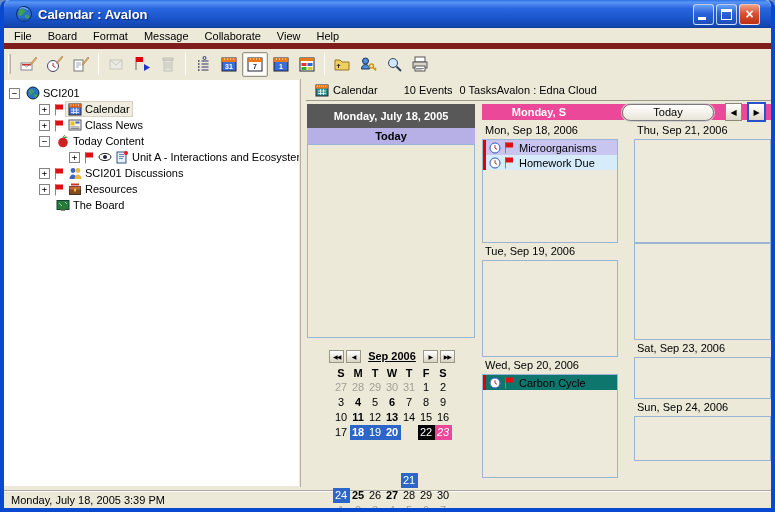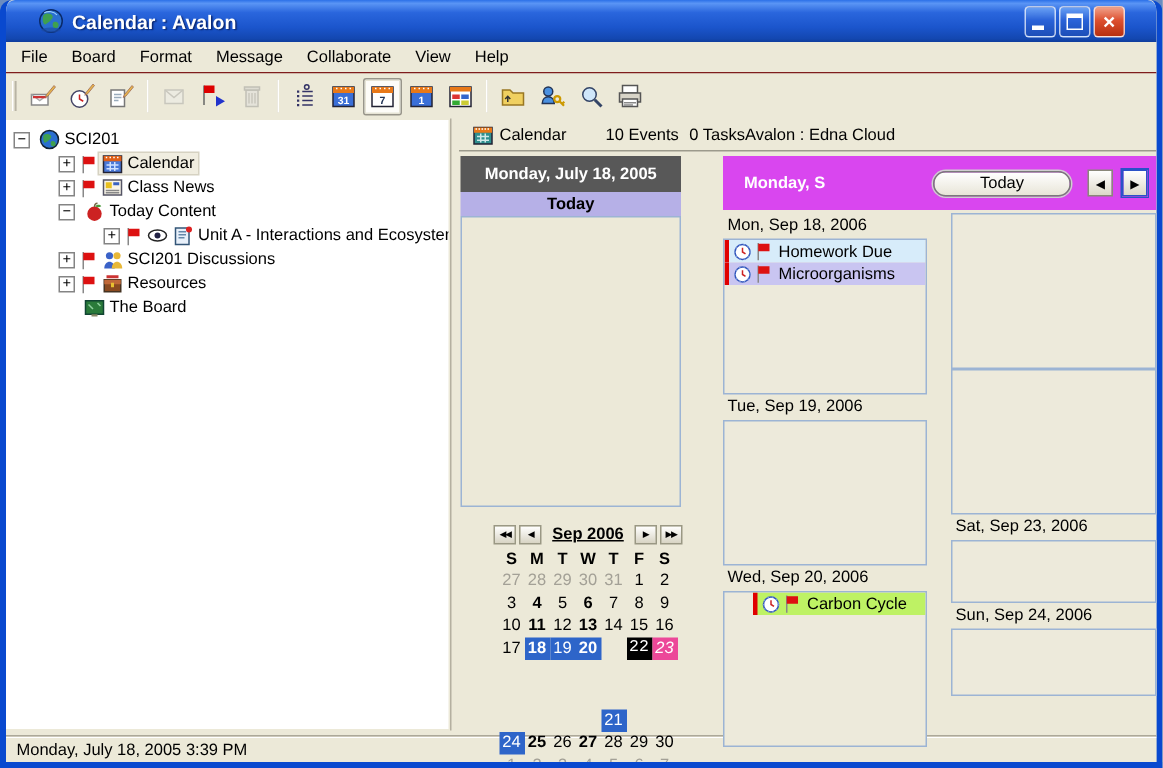--- a/index.html
+++ b/index.html
@@ -5,37 +5,37 @@
   * { box-sizing: border-box; margin: 0; padding: 0; }
   html,body { background:#6b8cc0; }
   body { font-family:"Liberation Sans",sans-serif; font-size:11px; color:#000; }
   .window {
     position:relative; width:775px; height:512px; background:#ece9d8;
     border-left:4px solid #0949cf; border-right:4px solid #0949cf; border-bottom:4px solid #0949cf;
     border-radius:8px 8px 0 0; overflow:hidden;
   }
   
   .titlebar {
-    height:28px; display:flex; align-items:center; padding:0 21px;
+    height:28px; display:flex; align-items:center; padding:0 11px;
     background:linear-gradient(180deg,#2b70e8 0%,#5a95f5 8%,#2a66dd 30%,#1b55cc 65%,#1347b0 92%,#0f3d9c 100%);
     border-radius:6px 6px 0 0;
   }
   .appicon { width:18px; height:18px; display:inline-flex; }
   .title { margin-left:5px; color:#fff; font-weight:bold; font-size:13px; text-shadow:1px 1px 1px #0a246a; }
   .winbtns { margin-left:auto; display:flex; gap:2px; }
   .wbtn {
     position:relative; width:21px; height:21px; border-radius:3px; border:1px solid rgba(255,255,255,.7);
     background:linear-gradient(#69a1f5,#2a62d8 45%,#1c4eb8); cursor:default;
   }
   .wbtn.close { background:linear-gradient(#f0a088,#dd5030 45%,#b83010); color:#fff; font-weight:bold;
     font-size:14px; line-height:18px; text-align:center; }
   .min-glyph { position:absolute; left:4px; bottom:4px; width:8px; height:3px; background:#fff; }
   .max-glyph { position:absolute; left:4px; top:4px; width:11px; height:11px; border:1px solid #fff; border-top:3px solid #fff; }
   
-  .menubar { height:21px; display:flex; align-items:center; padding-left:2px; border-bottom:1px solid #7f1d1d; background:#ece9d8; }
+  .menubar { height:21px; display:flex; align-items:center; padding-left:2px; border-bottom:6px solid #7f1d1d; background:#ece9d8; }
   .menu-item { padding:3px 8px; }
   
   .toolbar { height:30px; display:flex; align-items:center; padding-left:2px; background:#ece9d8; }
   .grip { width:3px; height:20px; margin:0 5px 0 2px; background:#d8d4c4; border-left:1px solid #fff; border-right:1px solid #b8b4a4; }
   .tbtn { width:26px; height:25px; display:flex; align-items:center; justify-content:center; border:1px solid transparent; border-radius:2px; }
   .tbtn.active { border:1px solid #98958a; background:#fdfcf8; box-shadow:inset 0 0 0 1px #e6e3d4; }
   .tbtn.disabled svg { opacity:.42; filter:grayscale(1); }
   .tsep { width:1px; height:22px; background:#c4c0ac; border-right:1px solid #fff; margin:0 4px; }
   
   .main { position:relative; height:411px; background:#ece9d8; }
@@ -49,39 +49,39 @@
   .tnode.selected { background:#f0ede0; outline:1px solid #d6d2c2; }
   .ticon { display:inline-flex; margin-right:3px; }
   .vsplit { position:absolute; left:296px; top:0; width:6px; height:408px; background:#ece9d8; border-left:1px solid #b4b0a0; }
   .rhead { position:absolute; left:302px; right:0; top:0; height:22px; display:flex; align-items:center; border-bottom:1px solid #9c9a8c; }
   .rh-icon { margin-left:9px; display:inline-flex; }
   .rh-label { margin-left:4px; }
   .rh-ev { margin-left:26px; }
   .rh-tk { margin-left:7px; }
   .rh-acct { }
   
-  .daypanel { position:absolute; left:303px; top:25px; width:147px; }
+  .daypanel { position:absolute; left:303px; top:25px; width:168px; }
   .dp-head { height:24px; background:#585858; color:#fff; font-weight:bold; display:flex; align-items:center; justify-content:center; }
   .dp-today { height:16px; background:#b6b0e7; font-weight:bold; text-align:center; line-height:16px; }
   .dp-body { height:194px; border:1px solid #9cb4d4; background:#ece9d8; }
   
   .minical { position:absolute; left:303px; top:269px; width:170px; }
   .mc-nav { height:16px; display:flex; align-items:center; justify-content:center; gap:2px; margin-bottom:2px; }
   .mc-btn { height:13px; min-width:15px; padding:0 1px; background:linear-gradient(#fff,#d8d4c4); border:1px solid #9a9884;
     font-size:6px; display:flex; align-items:center; justify-content:center; letter-spacing:-1px; }
   .mc-month { margin:0 5px; font-weight:bold; text-decoration:underline; }
   .mc-grid { display:grid; grid-template-columns:repeat(7,17px); justify-content:center; }
   .mc-h { font-weight:bold; text-align:center; height:14px; line-height:14px; }
   .mc-d { text-align:center; height:15px; line-height:15px; }
   .mc-d.m { color:#a3a096; }
   .mc-d.b { font-weight:bold; }
   .mc-d.s { color:#fff; }
   
   .week { position:absolute; left:478px; top:25px; width:289px; }
-  .wk-head { height:36px; background:#d946ef; color:#fff; display:flex; align-items:center; padding:0 6px 0 14px; }
+  .wk-head { height:16px; background:#ec4899; color:#fff; display:flex; align-items:center; padding:0 6px 0 14px;text-align:right; }
   .wk-title { font-weight:bold; width:70px; overflow:hidden; white-space:nowrap; }
   .wk-today { margin-left:auto; width:92px; height:17px; border-radius:9px; border:1px solid #7a7a7a;
     background:linear-gradient(#ffffff,#e8e5d8); color:#000; display:flex; align-items:center; justify-content:center;
     box-shadow:0 0 0 1px #cfcfcf; }
   .wk-arrow { width:17px; height:18px; display:flex; align-items:center; justify-content:center; font-size:8px; color:#000;
     background:linear-gradient(#fff,#dcd8c8); border:1px solid #8a887a; }
   .wk-arrow.prev { margin-left:11px; }
   .wk-arrow.next { margin-left:6px; border:1px solid #2a52c8; box-shadow:0 0 0 1px #2a52c8; }
   .wk-cols { display:flex; gap:16px; margin-top:2px; }
   .wk-col { width:143px; }
@@ -462,21 +462,21 @@
           <span class="mc-d">12</span>
           <span class="mc-d b">13</span>
           <span class="mc-d">14</span>
           <span class="mc-d">15</span>
           <span class="mc-d">16</span>
           <span class="mc-d">17</span>
           <span class="mc-d b s" style="background: rgb(46, 101, 201);">18</span>
           <span class="mc-d s" style="background: rgb(46, 101, 201);">19</span>
           <span class="mc-d b s" style="background: rgb(46, 101, 201);">20</span>
           <span class="mc-d s" style="background: rgb(46, 101, 201); margin-top: 48px;">21</span>
-          <span class="mc-d s" style="background: #000000; font-family: Liberation Mono, monospace;">22</span>
+          <span class="mc-d s" style="background: #000000;">22</span>
           <span class="mc-d s" style="background: #ec4899; font-style: italic;">23</span>
           <span class="mc-d s" style="background: rgb(46, 101, 201);">24</span>
           <span class="mc-d b">25</span>
           <span class="mc-d">26</span>
           <span class="mc-d b">27</span>
           <span class="mc-d">28</span>
           <span class="mc-d">29</span>
           <span class="mc-d">30</span>
           <span class="mc-d m">1</span>
           <span class="mc-d m">2</span>
@@ -496,76 +496,77 @@
             <span>◀</span>
           </span>
         <span class="wk-arrow next">
             <span>▶</span>
           </span>
       </div>
       <div class="wk-cols">
           <div class="wk-col">
             <div class="wk-dayhead">Mon, Sep 18, 2006</div>
             <div class="wk-cell" style="height: 104px;">
+              <div class="event" style="background: rgb(201, 197, 241); border-left: 3px solid rgb(224, 0, 0);">
+                <span class="ev-ic">
+                  <svg width="12" height="12" viewBox="0 0 12 12">
+                    <circle cx="6" cy="6" r="5" fill="#fff" stroke="#3355bb"></circle>
+                    <circle cx="6" cy="6" r="5" fill="none" stroke="#7799dd" stroke-dasharray="1 2"></circle>
+                    <path d="M6 3.2V6l2 1.3" stroke="#cc2222" fill="none"></path>
+                  </svg>
+                </span>
+                <span class="ev-ic">
+                  <svg width="10" height="13" viewBox="0 0 10 13">
+                    <path d="M1.5 1v11.5" stroke="#888"></path>
+                    <path d="M1.5 1.5h7.5v5H1.5z" fill="#dd1111"></path>
+                  </svg>
+                </span>
+                <span class="ev-t">Microorganisms</span>
+              </div>
               <div class="event" style="background: rgb(215, 236, 250); border-left: 3px solid rgb(224, 0, 0);">
                 <span class="ev-ic">
                   <svg width="12" height="12" viewBox="0 0 12 12">
                     <circle cx="6" cy="6" r="5" fill="#fff" stroke="#3355bb"></circle>
                     <circle cx="6" cy="6" r="5" fill="none" stroke="#7799dd" stroke-dasharray="1 2"></circle>
                     <path d="M6 3.2V6l2 1.3" stroke="#cc2222" fill="none"></path>
                   </svg>
                 </span>
                 <span class="ev-ic">
                   <svg width="10" height="13" viewBox="0 0 10 13">
                     <path d="M1.5 1v11.5" stroke="#888"></path>
                     <path d="M1.5 1.5h7.5v5H1.5z" fill="#dd1111"></path>
                   </svg>
                 </span>
                 <span class="ev-t">Homework Due</span>
               </div>
-              <div class="event" style="background: rgb(201, 197, 241); border-left: 3px solid rgb(224, 0, 0);">
-                <span class="ev-ic">
-                  <svg width="12" height="12" viewBox="0 0 12 12">
-                    <circle cx="6" cy="6" r="5" fill="#fff" stroke="#3355bb"></circle>
-                    <circle cx="6" cy="6" r="5" fill="none" stroke="#7799dd" stroke-dasharray="1 2"></circle>
-                    <path d="M6 3.2V6l2 1.3" stroke="#cc2222" fill="none"></path>
-                  </svg>
-                </span>
-                <span class="ev-ic">
-                  <svg width="10" height="13" viewBox="0 0 10 13">
-                    <path d="M1.5 1v11.5" stroke="#888"></path>
-                    <path d="M1.5 1.5h7.5v5H1.5z" fill="#dd1111"></path>
-                  </svg>
-                </span>
-                <span class="ev-t">Microorganisms</span>
-              </div>
             </div>
             <div class="wk-dayhead">Tue, Sep 19, 2006</div>
             <div class="wk-cell" style="height: 97px;"></div>
             <div class="wk-dayhead">Wed, Sep 20, 2006</div>
             <div class="wk-cell" style="height: 104px;">
-              <div class="event" style="background: #bef264; border-left: 3px solid rgb(224, 0, 0); margin-left: 19px;">
+              <div class="event" style="background: #0f766e; border-left: 3px solid rgb(224, 0, 0);">
                 <span class="ev-ic">
                   <svg width="12" height="12" viewBox="0 0 12 12">
                     <circle cx="6" cy="6" r="5" fill="#fff" stroke="#3355bb"></circle>
                     <circle cx="6" cy="6" r="5" fill="none" stroke="#7799dd" stroke-dasharray="1 2"></circle>
                     <path d="M6 3.2V6l2 1.3" stroke="#cc2222" fill="none"></path>
                   </svg>
                 </span>
                 <span class="ev-ic">
                   <svg width="10" height="13" viewBox="0 0 10 13">
                     <path d="M1.5 1v11.5" stroke="#888"></path>
                     <path d="M1.5 1.5h7.5v5H1.5z" fill="#dd1111"></path>
                   </svg>
                 </span>
                 <span class="ev-t">Carbon Cycle</span>
               </div>
             </div>
           </div>
           <div class="wk-col">
+            <div class="wk-dayhead">Thu, Sep 21, 2006</div>
             <div class="wk-cell" style="height: 104px;"></div>
             <div class="wk-cell" style="height: 97px;"></div>
             <div class="wk-dayhead">Sat, Sep 23, 2006</div>
             <div class="wk-cell" style="height: 42px;"></div>
             <div class="wk-dayhead">Sun, Sep 24, 2006</div>
             <div class="wk-cell" style="height: 45px;"></div>
           </div>
         </div>
     </div>
   </div>

